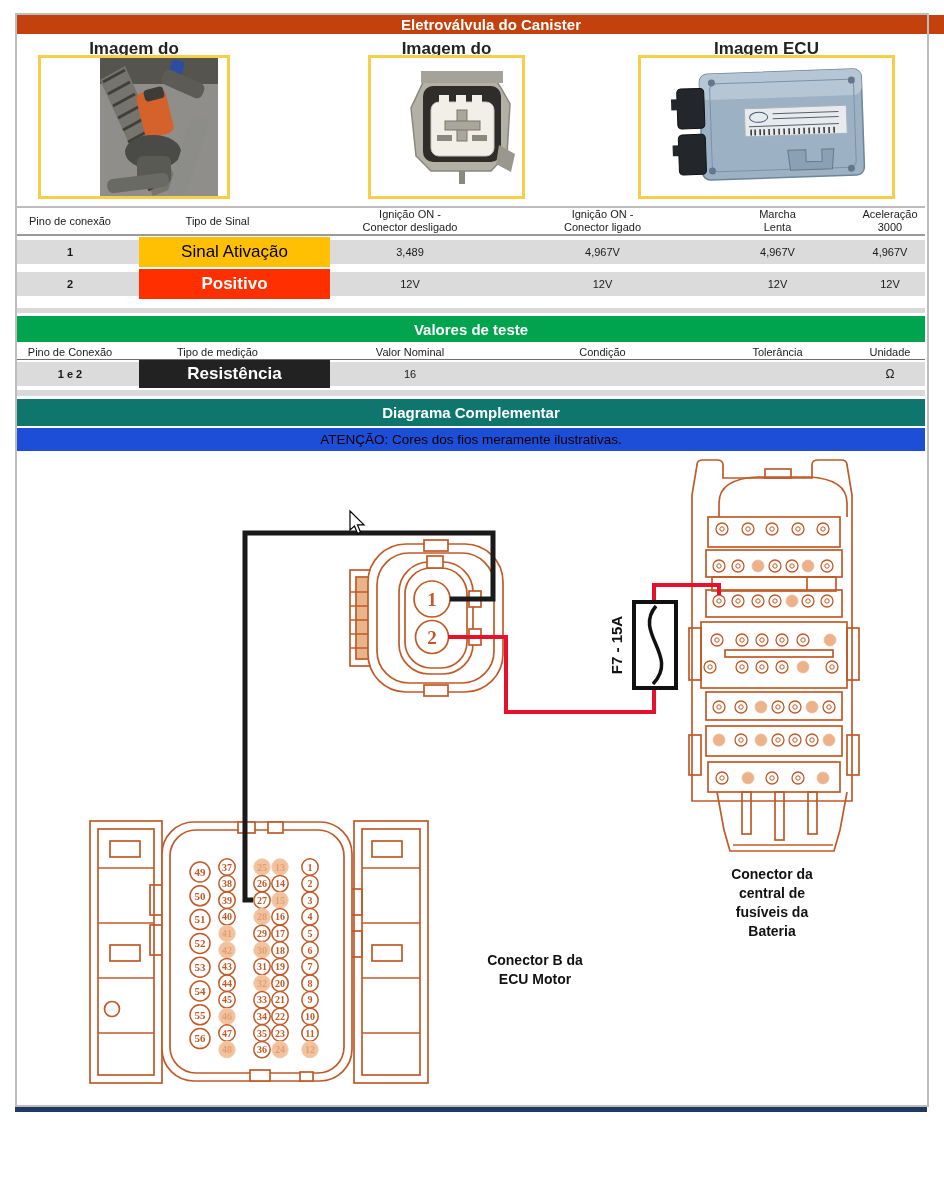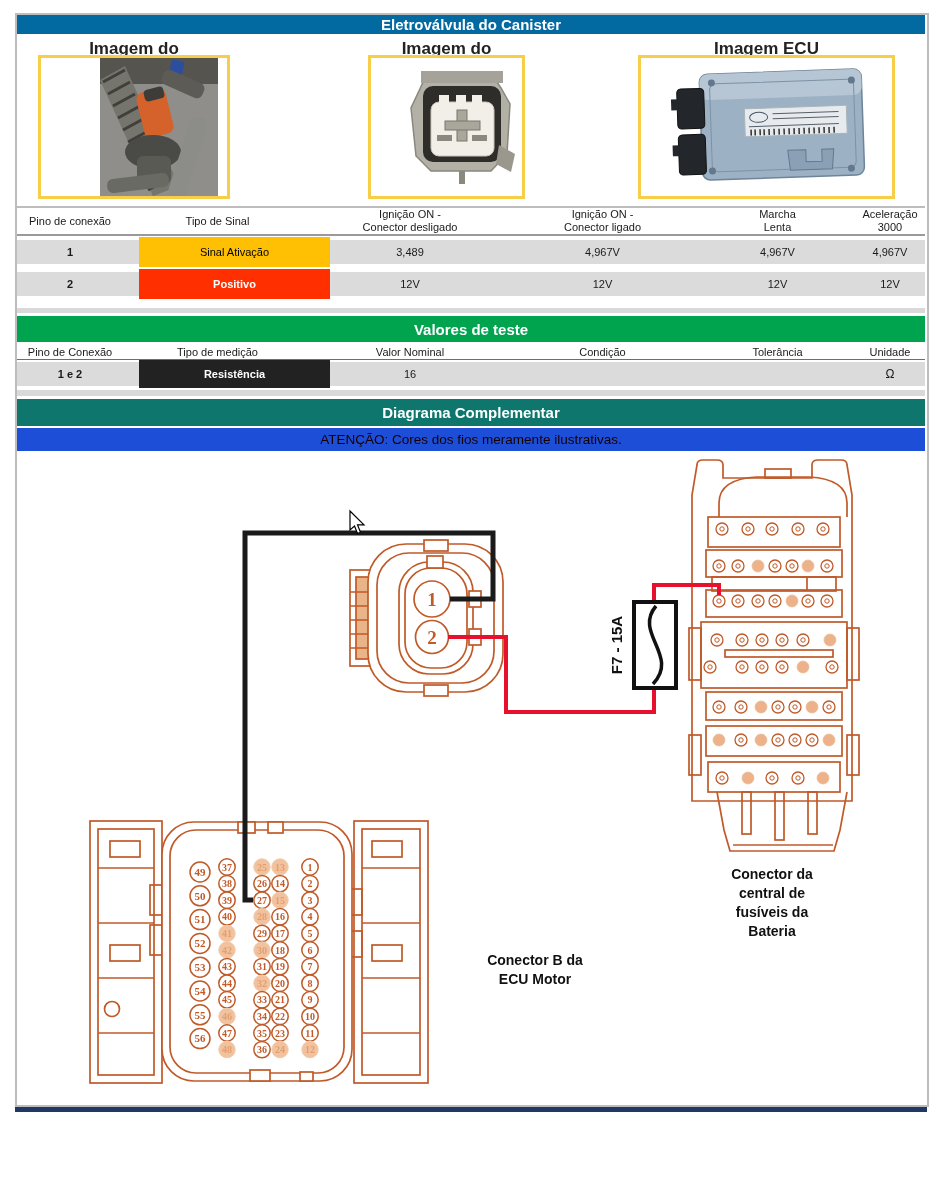--- a/index.html
+++ b/index.html
@@ -1,29 +1,29 @@
 <!DOCTYPE html>
 <html><head>
 <meta charset="utf-8">
 <style>
   html,body{margin:0;padding:0;background:#fff;}
   .page{position:relative;width:944px;height:1194px;background:#fff;font-family:"Liberation Sans",sans-serif;color:#1a1a1a;overflow:hidden;}
   .abs{position:absolute;}
   .frame{left:15px;top:13px;width:910px;height:1090px;border:2px solid #bdbdbd;pointer-events:none;z-index:50;}
-  .title-bar{left:17px;top:15px;width:908px;height:19px;background:#0369a1;display:flex;align-items:center;justify-content:center;
-    color:#fff;font-weight:bold;font-size:15px;}
+  .title-bar{left:17px;top:15px;width:908px;height:19px;background:#c2410c;display:flex;align-items:center;justify-content:center;
+    color:#fff;font-weight:bold;font-size:15px;padding-left:20px;}
   .img-section{left:17px;top:36px;width:908px;height:170px;background:#fff;border-bottom:2px solid #bdbdbd;}
   .img-caption{top:39px;height:14px;font-size:17px;color:#222;text-align:center;font-weight:bold;}
   .img-box{top:55px;height:138px;background:#fff;border:3px solid #F6CE47;}
   .hdr-cell{top:206px;height:30px;display:flex;align-items:center;justify-content:center;text-align:center;
     font-size:11px;line-height:13px;white-space:pre-line;}
   .hdr-line{left:17px;top:234px;width:908px;height:2px;background:#9a9a9a;}
   .gray-row{left:17px;width:908px;height:24px;background:#DBDBDB;}
   .cell-val{height:24px;display:flex;align-items:center;justify-content:center;font-size:11px;}
-  .type-cell{left:122px;top:-3px;width:191px;height:30px;display:flex;align-items:center;justify-content:center;font-size:11px;}
+  .type-cell{left:122px;top:-3px;width:191px;height:30px;display:flex;align-items:center;justify-content:center;font-size:17px;}
   .strip{left:17px;width:908px;background:#D9D9D9;}
   .bar{left:17px;width:908px;display:flex;align-items:center;justify-content:center;color:#fff;font-weight:bold;font-size:15px;}
   .green{background:#00A44F;}
   .blue{background:#0f766e;}
   .red-banner{left:17px;top:428px;width:908px;height:23px;background:#1d4ed8;display:flex;align-items:center;justify-content:center;
     color:#190000;font-weight:normal;font-size:13.5px;}
   .t-hdr{top:344px;height:16px;display:flex;align-items:center;justify-content:center;font-size:11px;}
   .t-hdr-line{left:17px;top:359px;width:908px;height:1px;background:#6e6e6e;}
   .diagram{left:17px;top:453px;width:908px;height:650px;background:#fff;}
   .navy{left:15px;top:1106px;width:912px;height:6px;background:#1F3864;}

